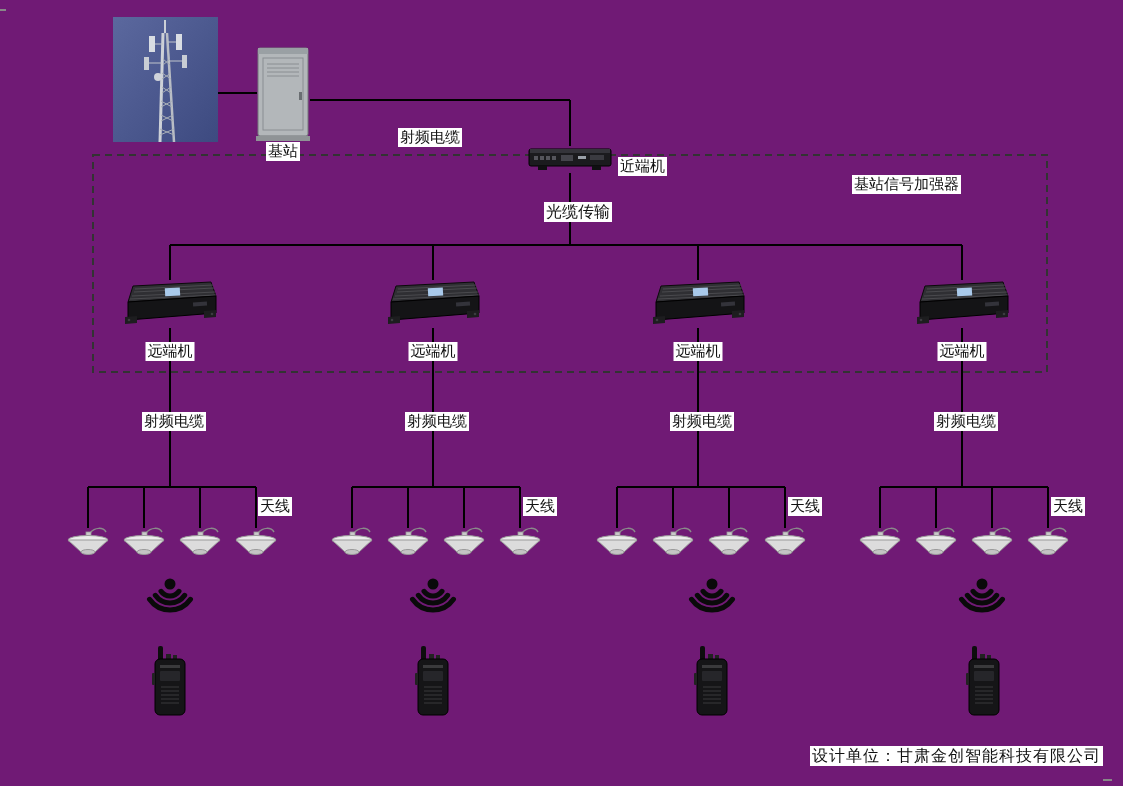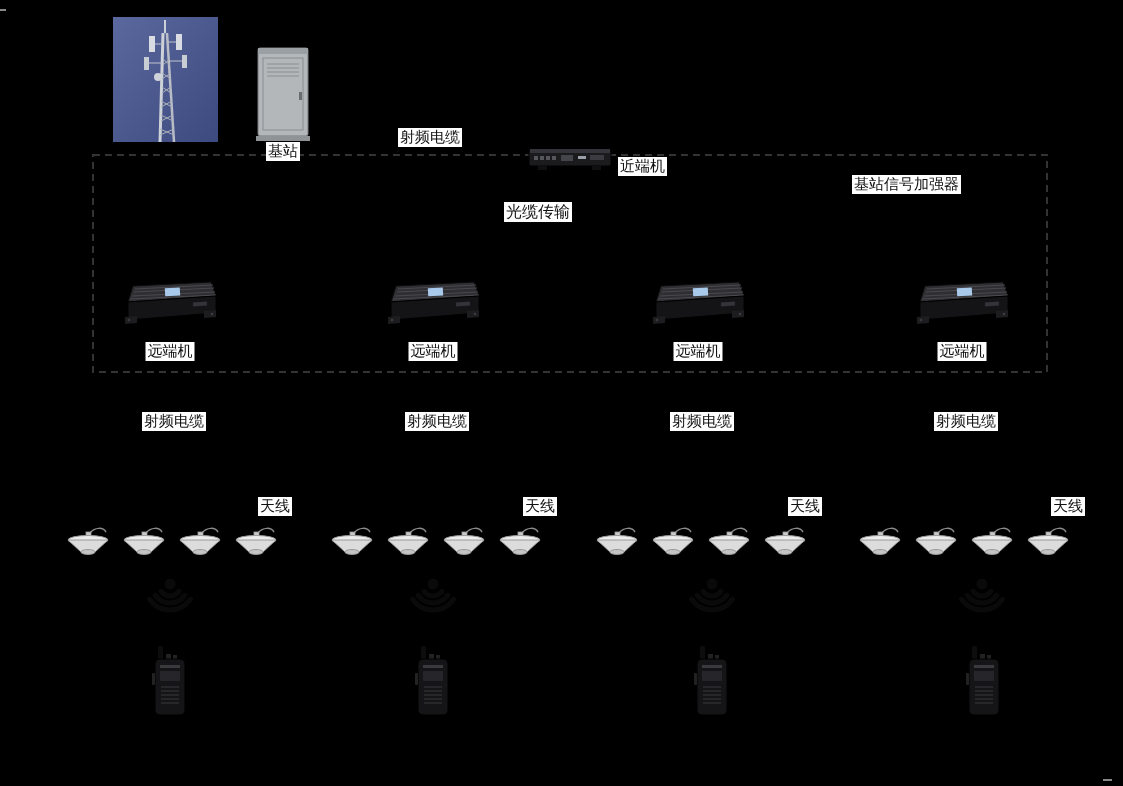--- a/index.html
+++ b/index.html
@@ -1,18 +1,18 @@
 <!DOCTYPE html>
 <html><head>
 <meta charset="utf-8">
 <style>
   * { margin:0; padding:0; box-sizing:border-box; }
   html,body { background:#fff; }
   .canvas {
-    position:relative; width:1123px; height:786px; background:#000000;
+    position:relative; width:1123px; height:786px; background:#701a75;
     font-family:"DejaVu Sans", sans-serif; color:#111; overflow:hidden;
   }
   .abs { position:absolute; }
   .lines { left:0; top:0; z-index:1; }
   .dev { z-index:3; }
   .lbl {
     position:absolute; z-index:4; font-size:15px; line-height:1.25;
     white-space:nowrap; background:#fff; padding:0 2px; color:#111;
   }
   .lbl.big { font-size:16px; }
@@ -296,30 +296,31 @@
   <div class="abs dev" style="left:965px;top:645px">
       <svg width="38" height="72">
         <use href="#sym-walkie"></use>
       </svg>
     </div>
 
   <div class="lbl ctr" style="left:283px;top:142px">基站</div>
   <div class="lbl" style="left:398px;top:128px">射频电缆</div>
   <div class="lbl" style="left:618px;top:157px">近端机</div>
   <div class="lbl" style="left:852px;top:175px">基站信号加强器</div>
-  <div class="lbl big ctr" style="left:538px;top:202px">光缆传输</div>
+  <div class="lbl big ctr" style="left:578px;top:202px">光缆传输</div>
 
   <div class="lbl ctr" style="left:170px;top:342px">远端机</div>
   <div class="lbl ctr" style="left:433px;top:342px">远端机</div>
   <div class="lbl ctr" style="left:698px;top:342px">远端机</div>
   <div class="lbl ctr" style="left:962px;top:342px">远端机</div>
 
   <div class="lbl ctr" style="left:174px;top:412px">射频电缆</div>
   <div class="lbl ctr" style="left:437px;top:412px">射频电缆</div>
   <div class="lbl ctr" style="left:702px;top:412px">射频电缆</div>
   <div class="lbl ctr" style="left:966px;top:412px">射频电缆</div>
 
   <div class="lbl" style="left:258px;top:497px">天线</div>
   <div class="lbl" style="left:523px;top:497px">天线</div>
   <div class="lbl" style="left:788px;top:497px">天线</div>
   <div class="lbl" style="left:1051px;top:497px">天线</div>
 
+  <div class="lbl credit" style="left:810px;top:746px">设计单位：甘肃金创智能科技有限公司</div>
 </div>
 
 </body></html>

